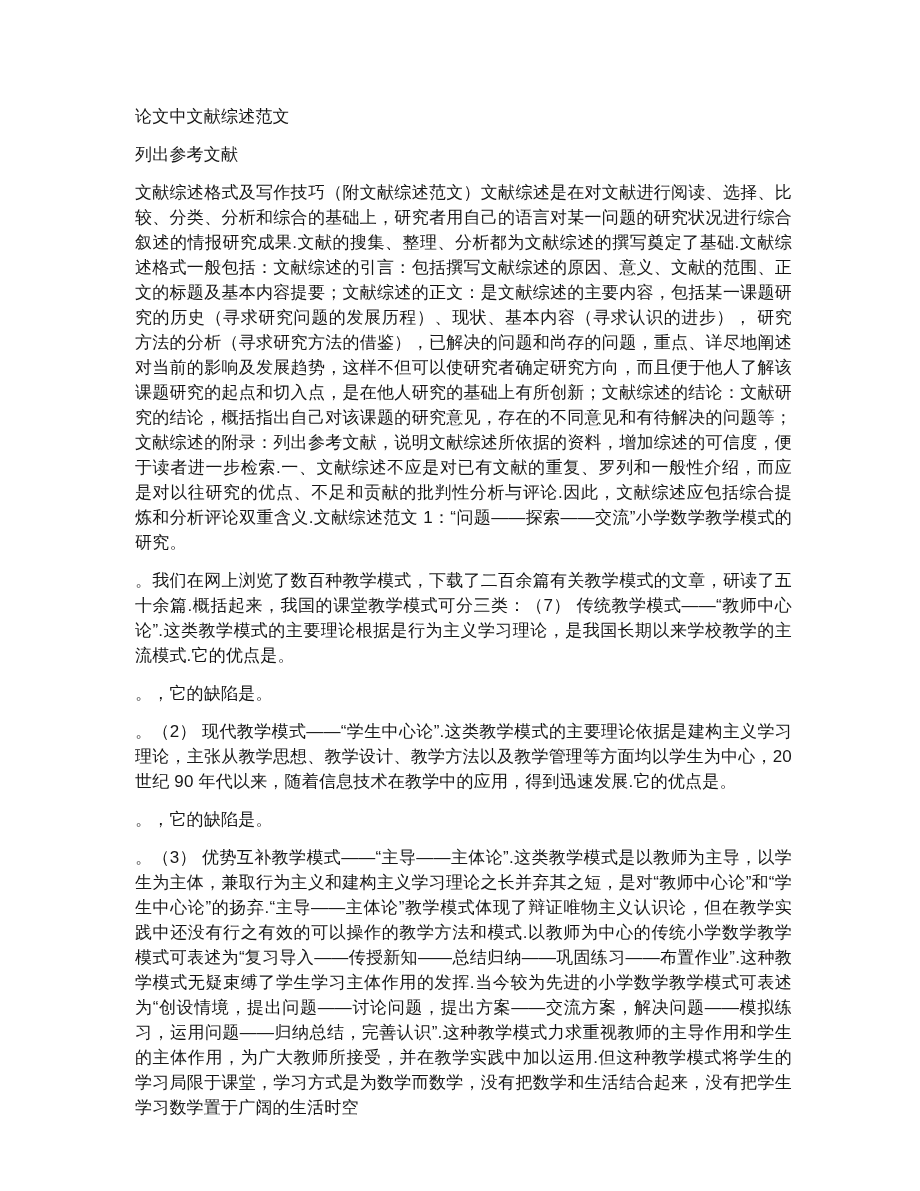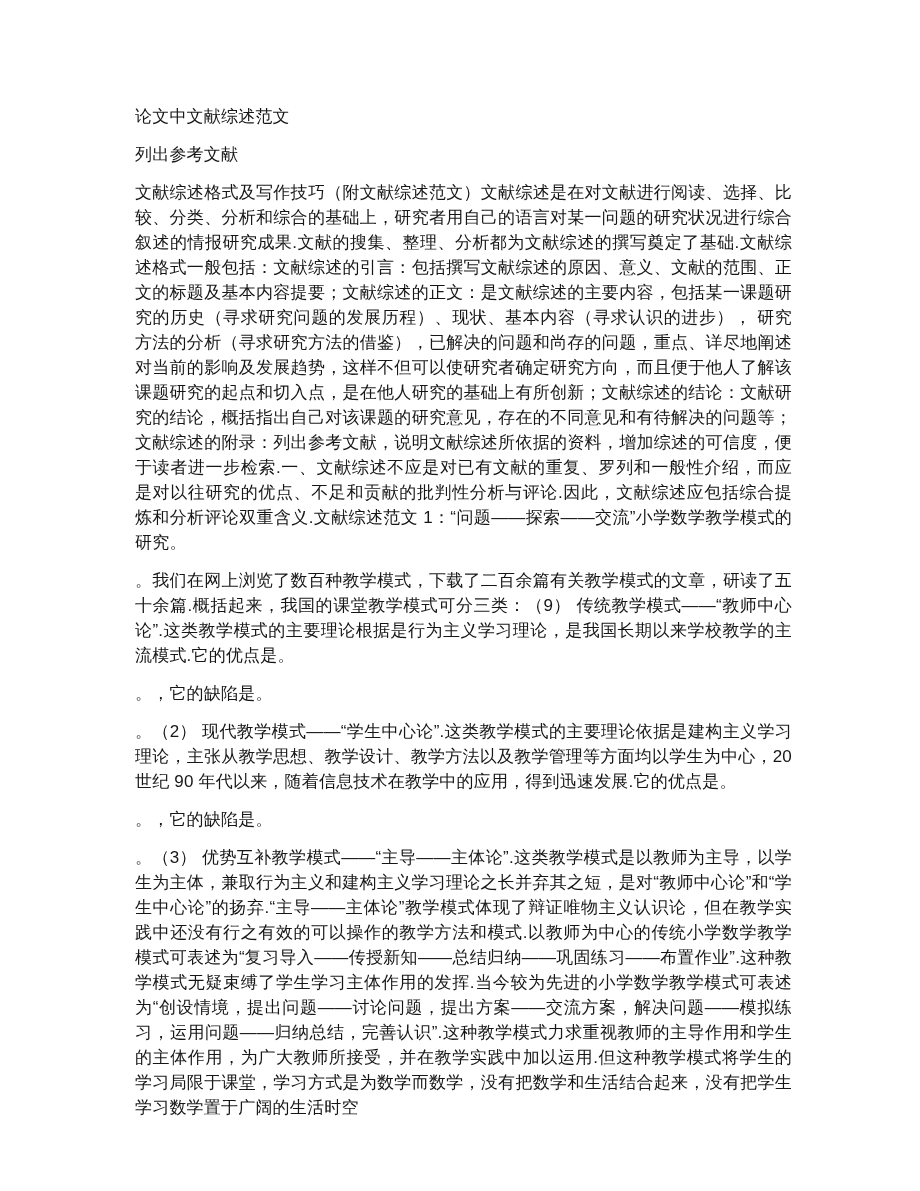--- a/index.html
+++ b/index.html
@@ -33,19 +33,19 @@
 </style>
 </head>
 <body>
 
 <div class="page">
   <div class="doc-content">
 
   <p class="doc-para">论文中文献综述范文</p>
       <p class="doc-para">列出参考文献</p>
       <p class="doc-para">文献综述格式及写作技巧（附文献综述范文）文献综述是在对文献进行阅读、选择、比较、分类、分析和综合的基础上，研究者用自己的语言对某一问题的研究状况进行综合叙述的情报研究成果.文献的搜集、整理、分析都为文献综述的撰写奠定了基础.文献综述格式一般包括：文献综述的引言：包括撰写文献综述的原因、意义、文献的范围、正文的标题及基本内容提要；文献综述的正文：是文献综述的主要内容，包括某一课题研究的历史（寻求研究问题的发展历程）、现状、基本内容（寻求认识的进步）， 研究方法的分析（寻求研究方法的借鉴），已解决的问题和尚存的问题，重点、详尽地阐述对当前的影响及发展趋势，这样不但可以使研究者确定研究方向，而且便于他人了解该课题研究的起点和切入点，是在他人研究的基础上有所创新；文献综述的结论：文献研究的结论，概括指出自己对该课题的研究意见，存在的不同意见和有待解决的问题等；文献综述的附录：列出参考文献，说明文献综述所依据的资料，增加综述的可信度，便于读者进一步检索.一、文献综述不应是对已有文献的重复、罗列和一般性介绍，而应是对以往研究的优点、不足和贡献的批判性分析与评论.因此，文献综述应包括综合提炼和分析评论双重含义.文献综述范文 1：“问题——探索——交流”小学数学教学模式的研究。</p>
-      <p class="doc-para">。我们在网上浏览了数百种教学模式，下载了二百余篇有关教学模式的文章，研读了五十余篇.概括起来，我国的课堂教学模式可分三类：（9） 传统教学模式——“教师中心论”.这类教学模式的主要理论根据是行为主义学习理论，是我国长期以来学校教学的主流模式.它的优点是。</p>
+      <p class="doc-para">。我们在网上浏览了数百种教学模式，下载了二百余篇有关教学模式的文章，研读了五十余篇.概括起来，我国的课堂教学模式可分三类：（7） 传统教学模式——“教师中心论”.这类教学模式的主要理论根据是行为主义学习理论，是我国长期以来学校教学的主流模式.它的优点是。</p>
       <p class="doc-para">。，它的缺陷是。</p>
       <p class="doc-para">。（2） 现代教学模式——“学生中心论”.这类教学模式的主要理论依据是建构主义学习理论，主张从教学思想、教学设计、教学方法以及教学管理等方面均以学生为中心，20 世纪 90 年代以来，随着信息技术在教学中的应用，得到迅速发展.它的优点是。</p>
       <p class="doc-para">。，它的缺陷是。</p>
       <p class="doc-para">。（3） 优势互补教学模式——“主导——主体论”.这类教学模式是以教师为主导，以学生为主体，兼取行为主义和建构主义学习理论之长并弃其之短，是对“教师中心论”和“学生中心论”的扬弃.“主导——主体论”教学模式体现了辩证唯物主义认识论，但在教学实践中还没有行之有效的可以操作的教学方法和模式.以教师为中心的传统小学数学教学模式可表述为“复习导入——传授新知——总结归纳——巩固练习——布置作业”.这种教学模式无疑束缚了学生学习主体作用的发挥.当今较为先进的小学数学教学模式可表述为“创设情境，提出问题——讨论问题，提出方案——交流方案，解决问题——模拟练习，运用问题——归纳总结，完善认识”.这种教学模式力求重视教师的主导作用和学生的主体作用，为广大教师所接受，并在教学实践中加以运用.但这种教学模式将学生的学习局限于课堂，学习方式是为数学而数学，没有把数学和生活结合起来，没有把学生学习数学置于广阔的生活时空</p>
     </div>
 </div>
 
 </body></html>

